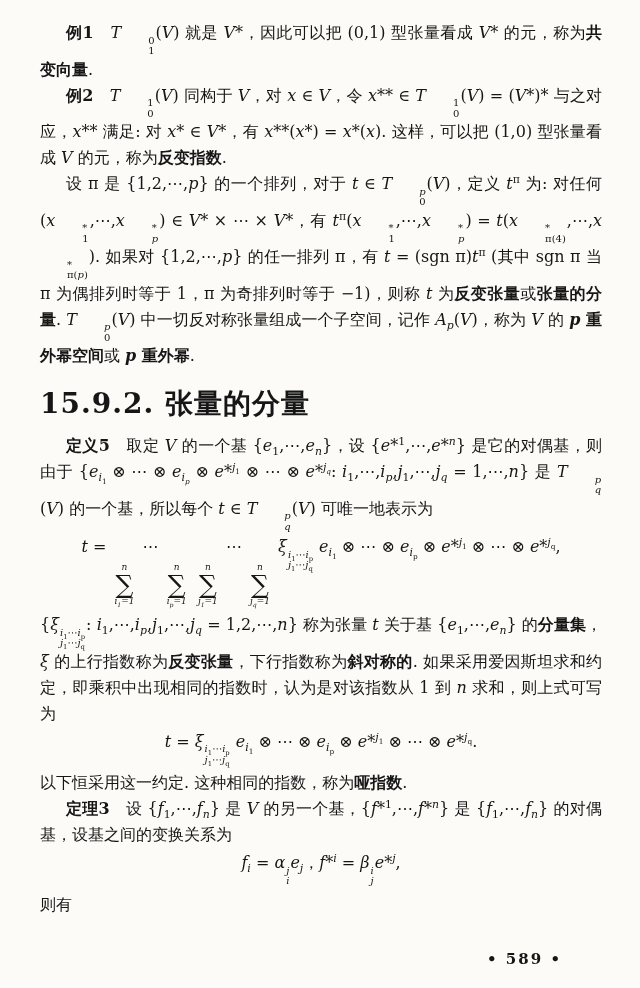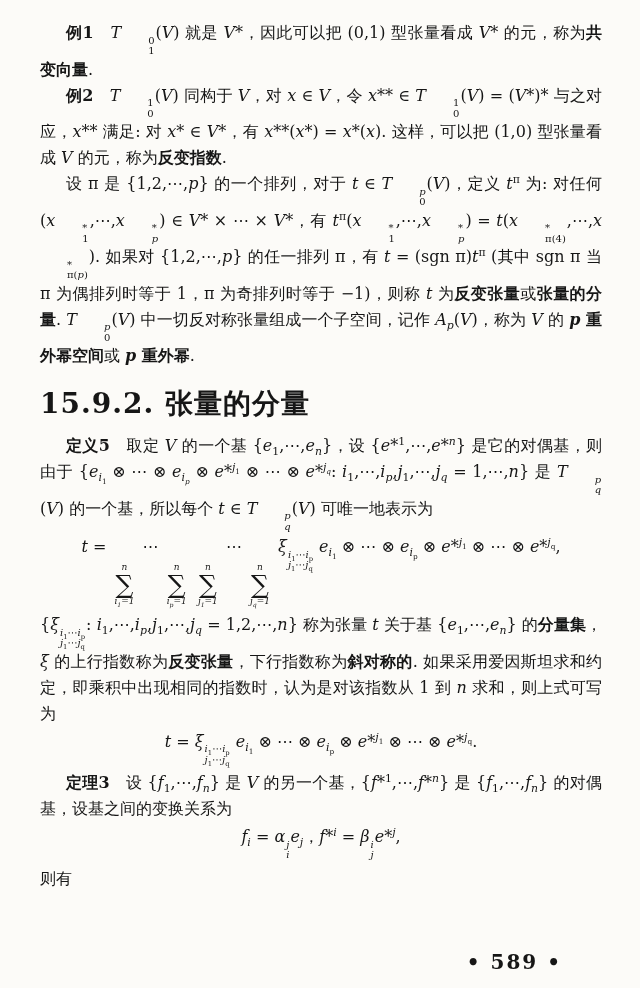--- a/index.html
+++ b/index.html
@@ -57,21 +57,21 @@
     vertical-align:-1.1em;
     line-height:1;
     margin:0 3px;
   }
   .sum .lim{font-size:9px;line-height:1.1;font-style:italic;}
   .sum .sig{font-size:25px;line-height:1;}
   .page-number{
     position:absolute;
     right:78px;
     top:950px;
-    font-size:20px;
+    font-size:15px;
     font-weight:bold;
     letter-spacing:2px;
   }
 </style>
 </head>
 <body>
 
 <div class="page">
   <div id="content">
       <div class="para indent"><b>例1</b>　<i>T</i><span class="st">
@@ -139,20 +139,21 @@
           <span class="d"><i>j</i><sub>1</sub>⋯<i>j</i><sub>q</sub></span>
         </span> <i>e</i><sub><i>i</i><sub>1</sub></sub> ⊗ ⋯ ⊗ <i>e</i><sub><i>i</i><sub>p</sub></sub> ⊗ <i>e</i>*<sup><i>j</i><sub>1</sub></sup> ⊗ ⋯ ⊗ <i>e</i>*<sup><i>j</i><sub>q</sub></sup>,</div>
       <div class="para">{<i>ξ</i><span class="st">
           <span class="u"><i>i</i><sub>1</sub>⋯<i>i</i><sub>p</sub></span>
           <span class="d"><i>j</i><sub>1</sub>⋯<i>j</i><sub>q</sub></span>
         </span>: <i>i</i><sub>1</sub>,⋯,<i>i</i><sub><i>p</i></sub>,<i>j</i><sub>1</sub>,⋯,<i>j</i><sub><i>q</i></sub> = 1,2,⋯,<i>n</i>} 称为张量 <i>t</i> 关于基 {<i>e</i><sub>1</sub>,⋯,<i>e</i><sub><i>n</i></sub>} 的<b>分量集</b>，<i>ξ</i> 的上行指数称为<b>反变张量</b>，下行指数称为<b>斜对称的</b>. 如果采用爱因斯坦求和约定，即乘积中出现相同的指数时，认为是对该指数从 1 到 <i>n</i> 求和，则上式可写为</div>
       <div class="formula"><i>t</i> = <i>ξ</i><span class="st">
           <span class="u"><i>i</i><sub>1</sub>⋯<i>i</i><sub>p</sub></span>
           <span class="d"><i>j</i><sub>1</sub>⋯<i>j</i><sub>q</sub></span>
         </span> <i>e</i><sub><i>i</i><sub>1</sub></sub> ⊗ ⋯ ⊗ <i>e</i><sub><i>i</i><sub>p</sub></sub> ⊗ <i>e</i>*<sup><i>j</i><sub>1</sub></sup> ⊗ ⋯ ⊗ <i>e</i>*<sup><i>j</i><sub>q</sub></sup>.</div>
+      <div class="para">以下恒采用这一约定. 这种相同的指数，称为<b>哑指数</b>.</div>
       <div class="para indent"><b>定理3</b>　设 {<i>f</i><sub>1</sub>,⋯,<i>f</i><sub><i>n</i></sub>} 是 <i>V</i> 的另一个基，{<i>f</i>*<sup>1</sup>,⋯,<i>f</i>*<sup><i>n</i></sup>} 是 {<i>f</i><sub>1</sub>,⋯,<i>f</i><sub><i>n</i></sub>} 的对偶基，设基之间的变换关系为</div>
       <div class="formula"><i>f</i><sub><i>i</i></sub> = <i>α</i><span class="st">
           <span class="u"><i>j</i></span>
           <span class="d"><i>i</i></span>
         </span><i>e</i><sub><i>j</i></sub>，<i>f</i>*<sup><i>i</i></sup> = <i>β</i><span class="st">
           <span class="u"><i>i</i></span>
           <span class="d"><i>j</i></span>
         </span><i>e</i>*<sup><i>j</i></sup>,</div>
       <div class="para">则有</div>
     </div>

